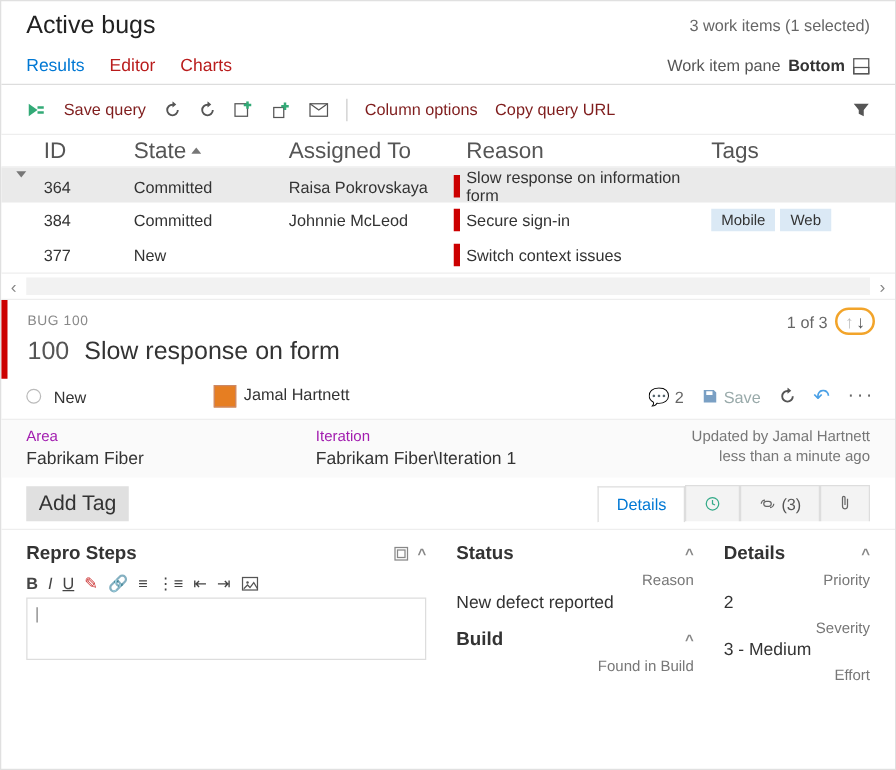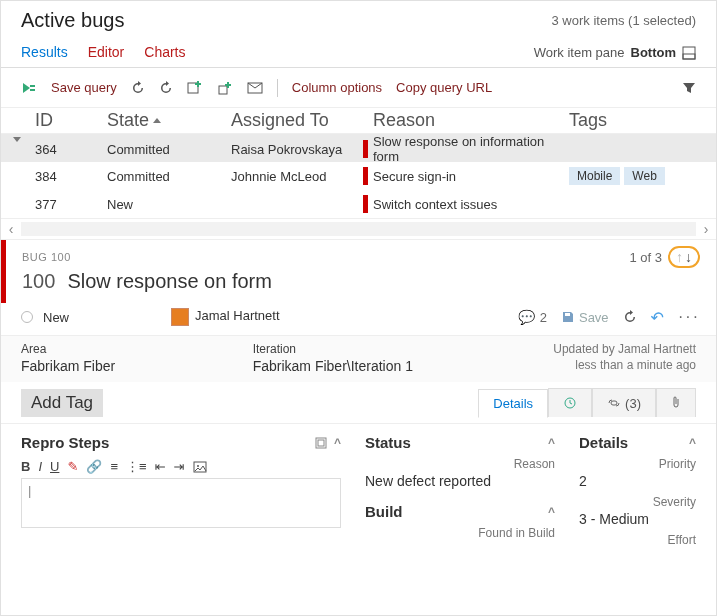--- a/index.html
+++ b/index.html
@@ -39,21 +39,21 @@
   .meta-row { display: flex; align-items: center; padding: 4px 16px 8px 20px; gap: 10px; height: 32px; }
   .meta-row .dot { width: 12px; height: 12px; border: 1px solid #bbb; border-radius: 50%; background: #fff; }
   .meta-row .state { color: #333; }
   .meta-row .assignee { display: flex; align-items: flex-start; gap: 6px; margin-left: 92px; }
   .meta-row .avatar { width: 18px; height: 18px; background: #e67e22; border: 1px solid #c86; }
   .meta-row .actions { margin-left: auto; display: flex; align-items: center; gap: 14px; color: #666; }
   .meta-row .comment-ico { color: #ff8c00; font-size: 14px; }
   .meta-row .save-group { display: flex; align-items: center; gap: 4px; color: #9aa; }
   .info-row { display: flex; padding: 6px 20px 8px 20px; gap: 20px; background: #fafafa; border-top: 1px solid #eee; }
   .info-col { flex: 1; }
-  .info-col .lab { font-size: 12px; color: #404040; }
+  .info-col .lab { font-size: 12px; color: #a21caf; }
   .info-col .val { font-size: 14px; color: #333; margin-top: 2px; }
   .info-upd { text-align: right; font-size: 12px; color: #777; }
   .info-upd .when { display: block; margin-top: 2px; }
   .tag-row { display: flex; padding: 6px 20px; align-items: center; border-bottom: 1px solid #eee; }
   .addtag { background: #e0e0e0; color: #333; padding: 4px 10px; font-size: 17px; cursor: pointer; }
   .dtabs { margin-left: auto; display: flex; }
   .dtabs .dt { padding: 6px 14px; border: 1px solid #ddd; border-bottom: none; background: #f3f3f3; color: #555; cursor: pointer; display: flex; align-items: center; gap: 4px; font-size: 13px; }
   .dtabs .dt.active { background: #fff; color: #0078d4; border-bottom: 1px solid #fff; position: relative; top: 1px; }
   .panels { display: flex; padding: 10px 20px 0 20px; gap: 24px; }
   .panel { }

